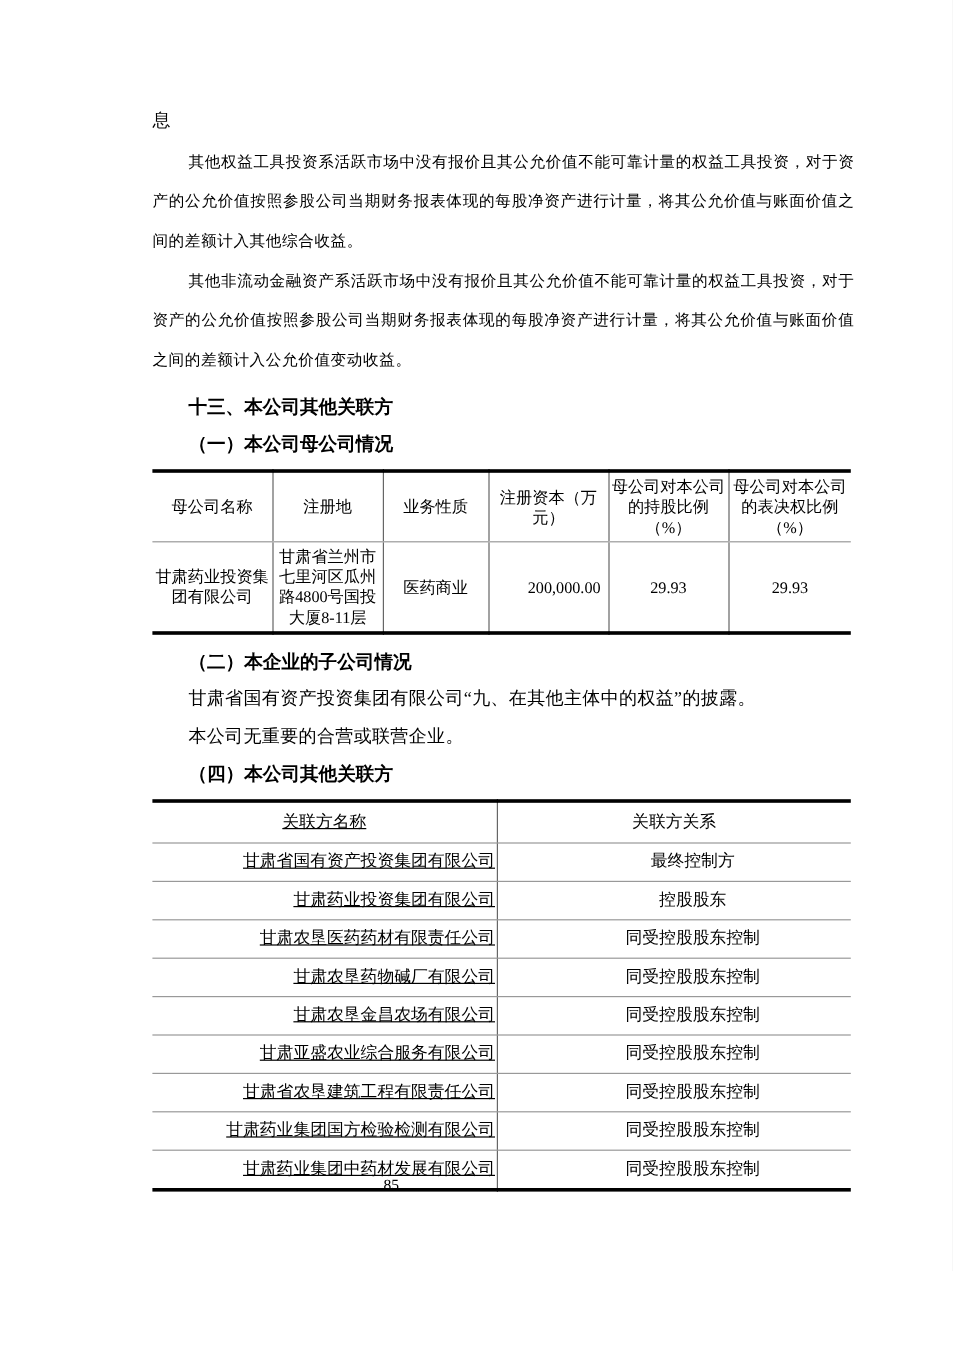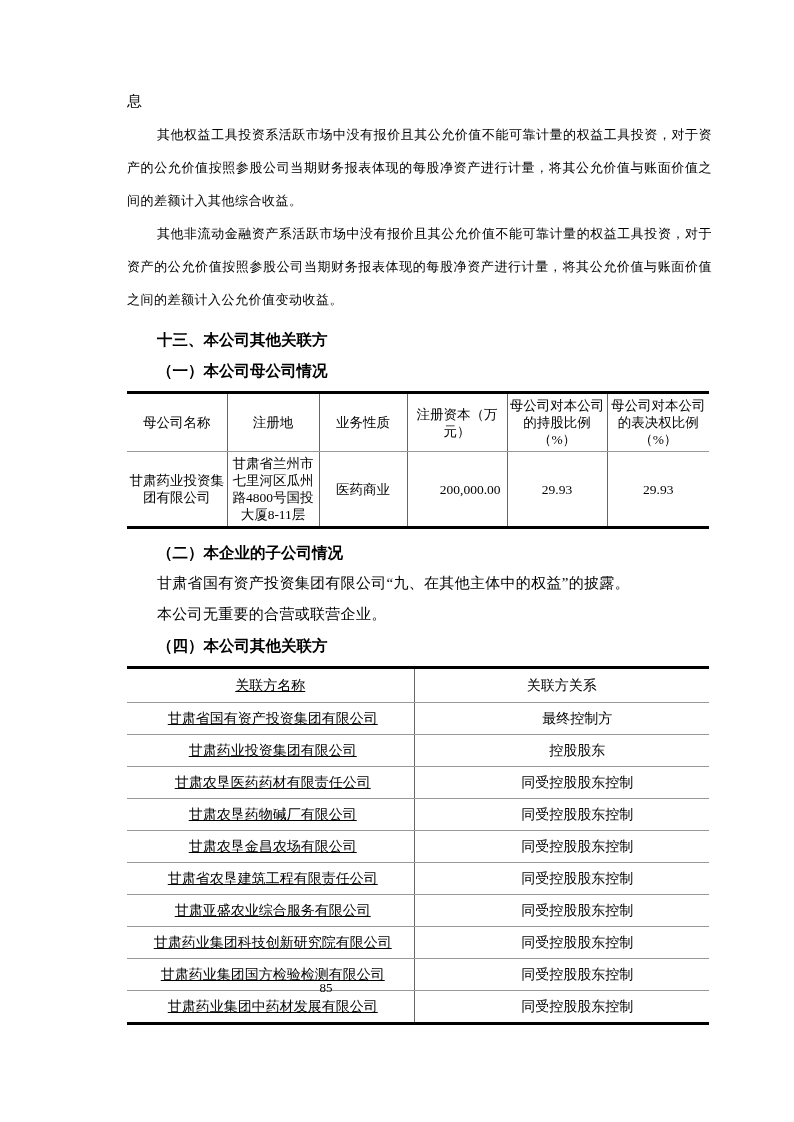--- a/index.html
+++ b/index.html
@@ -71,21 +71,21 @@
     font-weight:normal; text-align:center;
     height:31px; line-height:31px;
     border-bottom:1px solid #999;
   }
   .t2 td {
     height:29px; line-height:29px;
     border-bottom:1px solid #999;
     vertical-align:middle;
   }
   .t2 th.c1, .t2 td.c1 { border-right:1px solid #666;text-decoration:underline; }
-  .t2 td.c1 { text-align:center; padding-left:6px;margin-left:23px; }
+  .t2 td.c1 { text-align:right; padding-left:6px;margin-left:23px; }
   .t2 td.c2 { text-align:center;padding-left:32px; }
   .t2 tr:last-child td { border-bottom:none; }
   .page-num {
     position:absolute;
     left:0; width:652px;
     top:980px;
     text-align:center;
     font-size:13px;
   }
 </style>
@@ -164,29 +164,25 @@
         </tr>
         <tr>
           <td class="c1">甘肃农垦药物碱厂有限公司</td>
           <td class="c2">同受控股股东控制</td>
         </tr>
         <tr>
           <td class="c1">甘肃农垦金昌农场有限公司</td>
           <td class="c2">同受控股股东控制</td>
         </tr>
         <tr>
-          <td class="c1">甘肃省农垦建筑工程有限责任公司</td>
-          <td class="c2">同受控股股东控制</td>
-        </tr>
-        <tr>
           <td class="c1">甘肃亚盛农业综合服务有限公司</td>
           <td class="c2">同受控股股东控制</td>
         </tr>
         <tr>
-          <td class="c1">甘肃药业集团科技创新研究院有限公司</td>
+          <td class="c1">甘肃省农垦建筑工程有限责任公司</td>
           <td class="c2">同受控股股东控制</td>
         </tr>
         <tr>
           <td class="c1">甘肃药业集团国方检验检测有限公司</td>
           <td class="c2">同受控股股东控制</td>
         </tr>
         <tr>
           <td class="c1">甘肃药业集团中药材发展有限公司</td>
           <td class="c2">同受控股股东控制</td>
         </tr>

